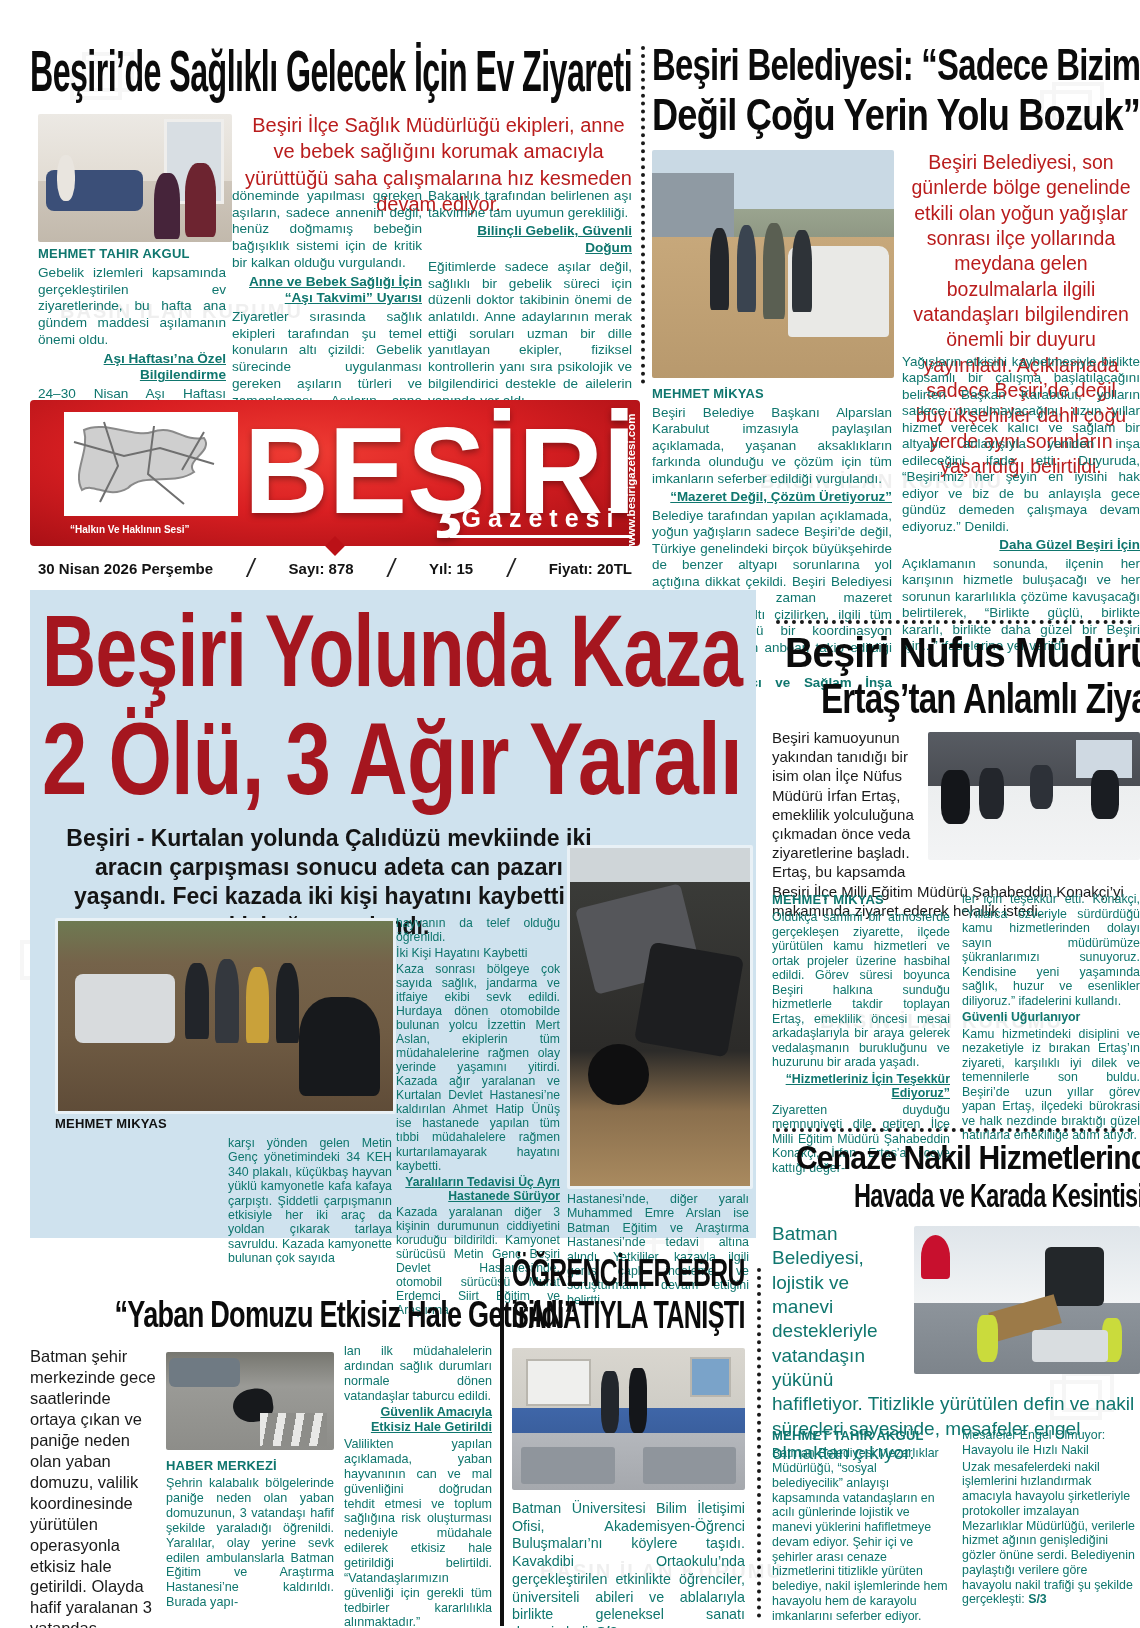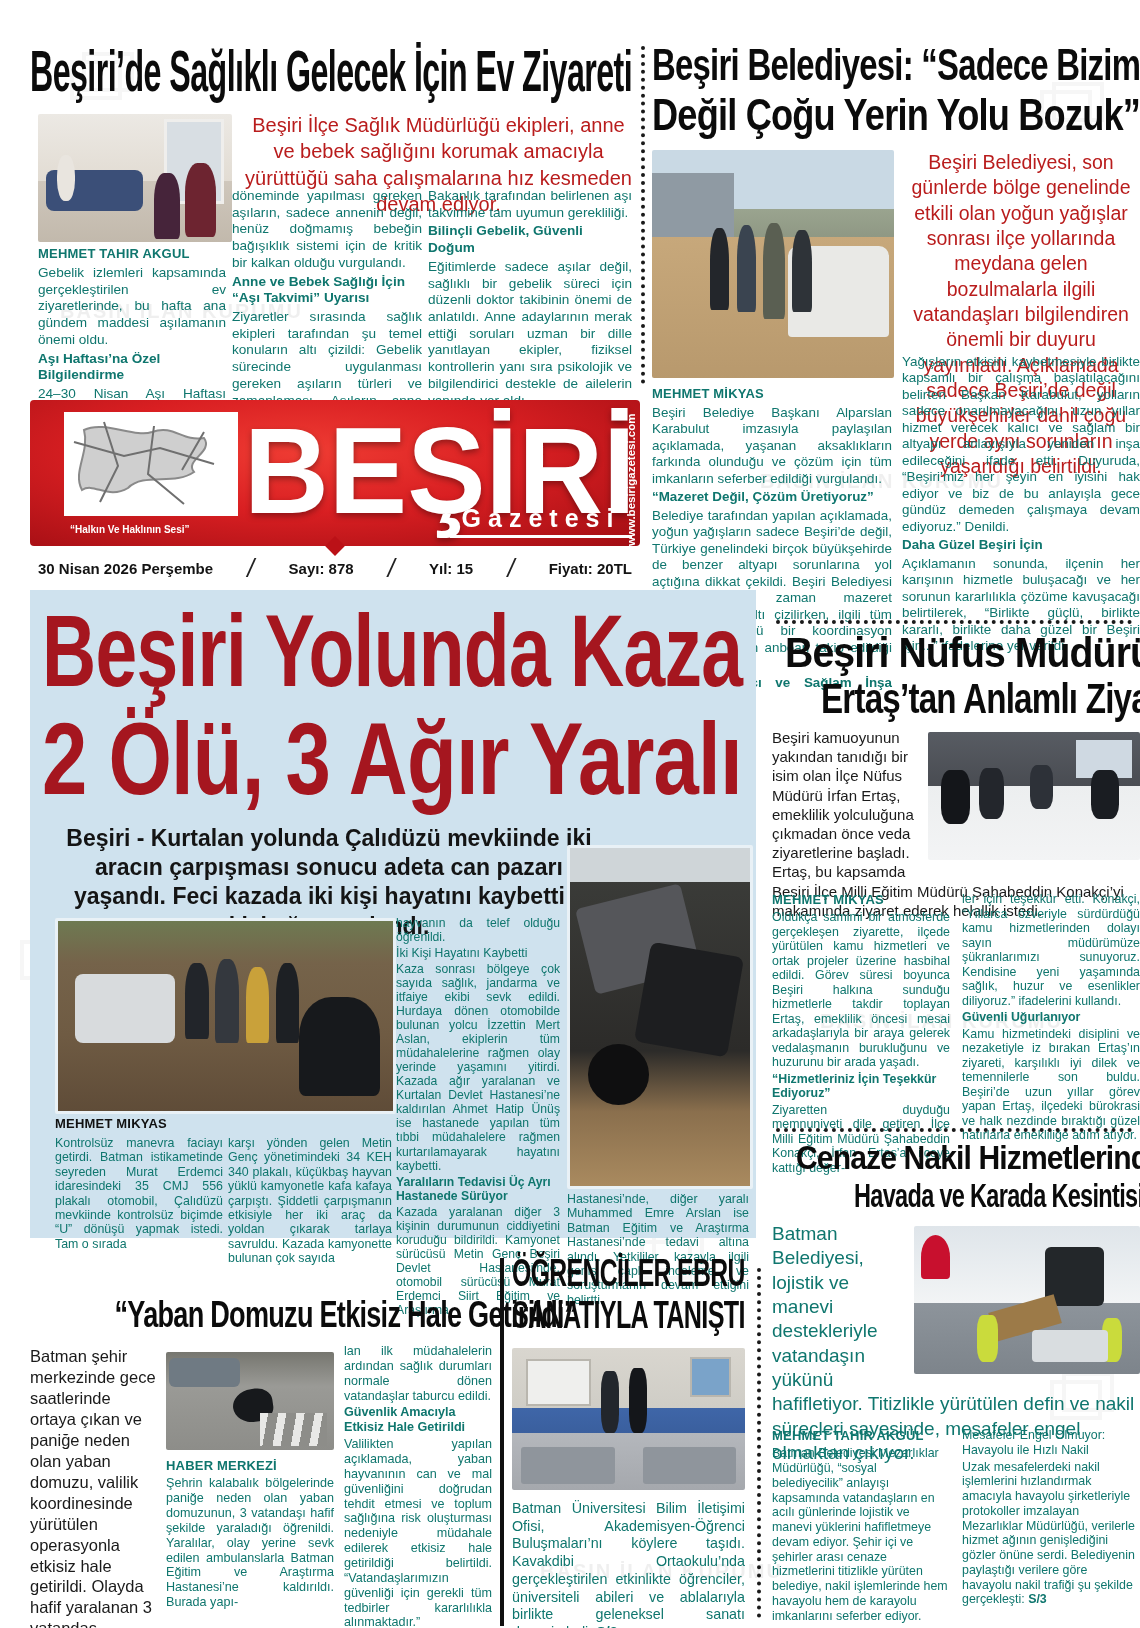--- a/index.html
+++ b/index.html
@@ -4,21 +4,21 @@
 <style>
   html,body{margin:0;padding:0;background:#ffffff;}
   #page{position:relative;width:1140px;height:1628px;background:#ffffff;overflow:hidden;
         font-family:"Liberation Sans",sans-serif;color:#111;}
   .abs{position:absolute;}
   .photo{position:absolute;overflow:hidden;border-radius:2px;}
   .sh{position:absolute;display:block;}
   .body{font-size:13.6px;line-height:1.23;text-align:justify;color:#0f766e;}
   .body p{margin:0 0 2px 0;}
   .byline{font-weight:bold;font-size:13px;margin-bottom:3px;letter-spacing:.2px;}
-  .subhead{font-weight:bold;text-align:left;margin:2px 0;}
+  .subhead{font-weight:bold;text-align:right;margin:2px 0;text-decoration:underline;}
   .subhead-left{font-weight:bold;margin:2px 0;}
   .hlwrap{position:absolute;line-height:1;}
   .hlwrap span{display:inline-block;white-space:nowrap;font-weight:bold;color:#0b0b0b;letter-spacing:-1px;}
   .hl-red span{color:#a5161f;}
   .lead{color:#b91c1c;}
   .wm{position:absolute;color:#6b6b6b;opacity:.10;font-weight:bold;font-size:20px;letter-spacing:2px;white-space:nowrap;}
   .wmcube{position:absolute;width:44px;height:32px;border:4px solid #999;opacity:.08;}
   .wmcube:before{content:"";position:absolute;left:8px;top:-12px;width:44px;height:32px;border:4px solid #999;}
   .dotv{position:absolute;width:0;border-left:4px dotted #1a1a1a;}
   .doth{position:absolute;height:0;border-top:4px dotted #1a1a1a;}
@@ -168,23 +168,20 @@
   <div class="photo" style="left:55px;top:918px;width:335px;height:190px;background:linear-gradient(180deg,#6e7a52 0%,#75634a 22%,#6f5b43 60%,#5f4c38 100%);border:3px solid #e9f1f6;">
     <i class="sh" style="left:5%;top:28%;width:30%;height:36%;background:#d8dbdd;border-radius:8px;"></i>
     <i class="sh" style="left:38%;top:22%;width:7%;height:40%;background:#22252a;border-radius:40% 40% 8% 8%;"></i>
     <i class="sh" style="left:47%;top:20%;width:7%;height:44%;background:#34383e;border-radius:40% 40% 8% 8%;"></i>
     <i class="sh" style="left:56%;top:24%;width:7%;height:40%;background:#c9a13a;border-radius:40% 40% 8% 8%;"></i>
     <i class="sh" style="left:65%;top:22%;width:7%;height:42%;background:#1d2024;border-radius:40% 40% 8% 8%;"></i>
     <i class="sh" style="left:72%;top:40%;width:24%;height:52%;background:#17191c;border-radius:40% 40% 8% 8%;"></i>
   </div>
 
   <div class="abs byline" style="left:55px;top:1116px;">MEHMET MIKYAS</div>
-  <div class="abs body" style="left:55px;top:1136px;width:168px;font-size:12.4px;line-height:1.16;">
-    <p>Kontrolsüz manevra faciayı getirdi. Batman istikametinde seyreden Murat Erdemci idaresindeki 35 CMJ 556 plakalı otomobil, Çalıdüzü mevkiinde kontrolsüz biçimde “U” dönüşü yapmak istedi. Tam o sırada</p>
-  </div>
   <div class="abs body" style="left:228px;top:1136px;width:164px;font-size:12.4px;line-height:1.16;">
     <p>karşı yönden gelen Metin Genç yönetimindeki 34 KEH 340 plakalı, küçükbaş hayvan yüklü kamyonetle kafa kafaya çarpıştı. Şiddetli çarpışmanın etkisiyle her iki araç da yoldan çıkarak tarlaya savruldu. Kazada kamyonette bulunan çok sayıda</p>
   </div>
   <div class="abs body" style="left:567px;top:1192px;width:182px;font-size:12.4px;line-height:1.16;">
     <p>Hastanesi’nde, diğer yaralı Muhammed Emre Arslan ise Batman Eğitim ve Araştırma Hastanesi’nde tedavi altına alındı. Yetkililer, kazayla ilgili geniş çaplı inceleme ve soruşturmanın devam ettiğini belirtti.</p>
   </div>
 
   <div class="doth" style="left:776px;top:620px;width:356px;"></div>
   <div class="hlwrap" style="left:772px;top:632px;width:368px;height:44px;font-size:42px;text-align:center;">
     <span style="display: inline-block; white-space: nowrap; transform-origin: center top; transform: scaleX(0.934);">Beşiri Nüfus Müdürü</span>

